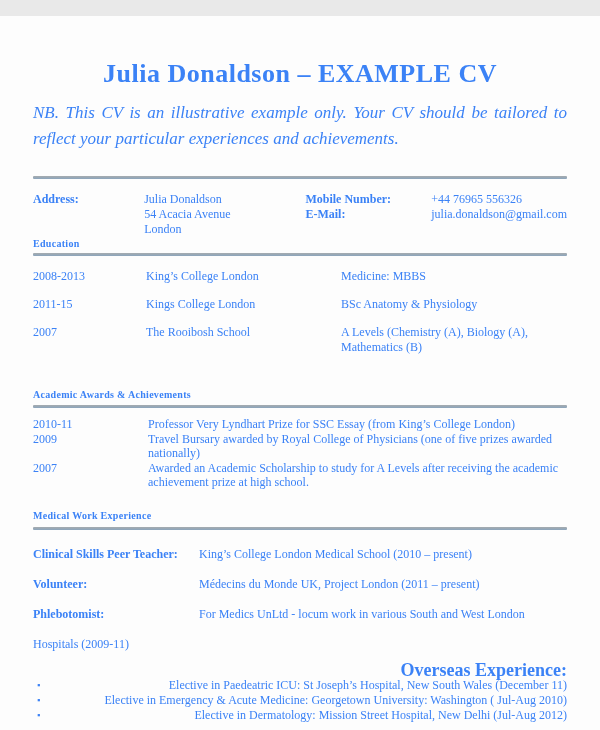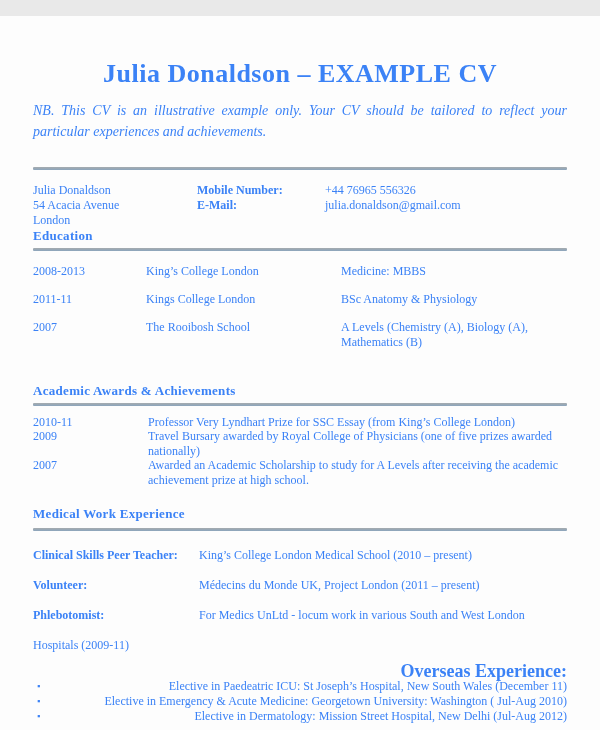--- a/index.html
+++ b/index.html
@@ -20,41 +20,41 @@
     margin-top: 44px;
     text-align: center;
     font-size: 26px;
     font-weight: bold;
     letter-spacing: 0.5px;
     line-height: 1.05;
   }
   .nb {
     margin-top: 13px;
     font-style: italic;
-    font-size: 14px;
+    font-size: 17px;
     line-height: 1.5;
     text-align: justify;
   }
   .rule {
     height: 3px;
     background: linear-gradient(#a6abae, #8ba5bd);
     border-radius: 1px;
   }
   .rule.r1 { margin-top: 25px; }
   .contact {
     display: flex;
     margin-top: 13px;
     line-height: 15px;
   }
   .contact .c-label { width: 113px; font-weight: bold; }
   .contact .c-address { width: 164px; }
   .contact .c-labels2 { width: 128px; font-weight: bold; }
   .contact .c-values2 { flex: 1; }
   h2.section-heading {
-    font-size: 13px;
+    font-size: 10px;
     font-weight: bold;
     letter-spacing: 0.3px;
     line-height: 1.1;
   }
   .edu-heading { margin-top: 1px; }
   .rule.r2 { margin-top: 4px; }
   .edu-table { margin-top: 13px; }
   .edu-row { display: flex; margin-bottom: 13px; line-height: 15px; }
   .edu-col-years { width: 113px; }
   .edu-col-inst { width: 195px; }
@@ -101,20 +101,21 @@
 <div class="page">
   <div class="content">
 
     <h1 class="title">Julia Donaldson – EXAMPLE CV</h1>
 
     <p class="nb">NB. This CV is an illustrative example only. Your CV should be tailored to reflect your particular experiences and achievements.</p>
 
     <div class="rule r1" style="background: linear-gradient(rgb(166, 171, 174), rgb(139, 165, 189));"></div>
 
     <div class="contact">
+      <div class="c-label">Address:</div>
       <div class="c-address">
         <div>Julia Donaldson</div>
         <div>54 Acacia Avenue</div>
         <div>London</div>
       </div>
       <div class="c-labels2">
         <div>Mobile Number:</div>
         <div>E-Mail:</div>
       </div>
       <div class="c-values2">
@@ -126,21 +127,21 @@
     <h2 class="section-heading edu-heading">Education</h2>
     <div class="rule r2" style="background: linear-gradient(rgb(166, 171, 174), rgb(139, 165, 189));"></div>
 
     <div class="edu-table">
       <div class="edu-row">
         <div class="edu-col-years">2008-2013</div>
         <div class="edu-col-inst">King’s College London</div>
         <div class="edu-col-qual">Medicine: MBBS</div>
       </div>
       <div class="edu-row">
-        <div class="edu-col-years">2011-11</div>
+        <div class="edu-col-years">2011-15</div>
         <div class="edu-col-inst">Kings College London</div>
         <div class="edu-col-qual">BSc Anatomy &amp; Physiology</div>
       </div>
       <div class="edu-row">
         <div class="edu-col-years">2007</div>
         <div class="edu-col-inst">The Rooibosh School</div>
         <div class="edu-col-qual">A Levels (Chemistry (A), Biology (A), Mathematics (B)</div>
       </div>
     </div>
 

